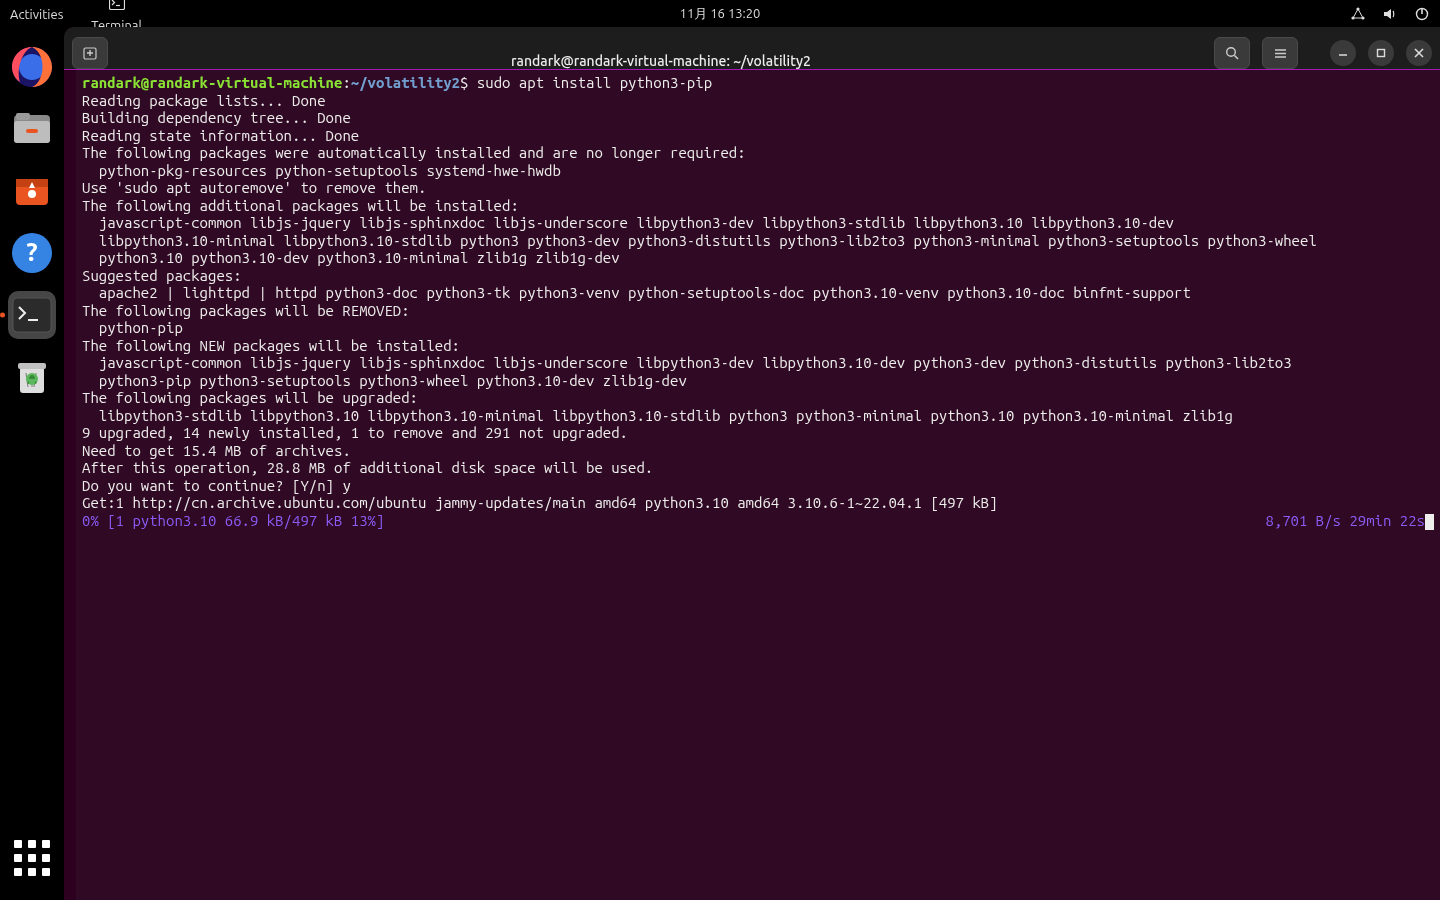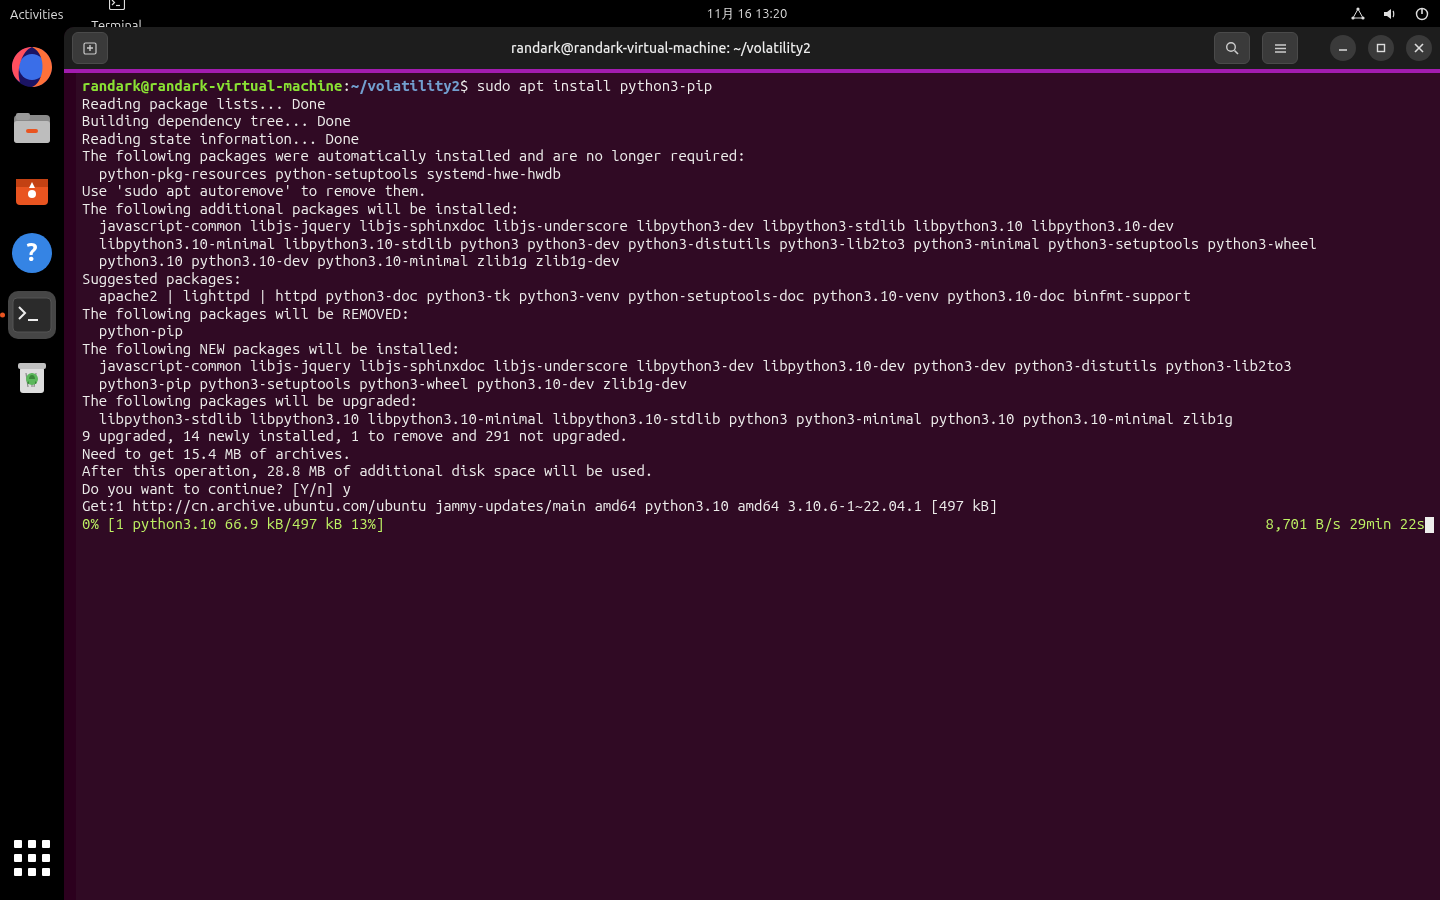--- a/index.html
+++ b/index.html
@@ -1,44 +1,44 @@
 <!DOCTYPE html>
 <html><head>
 <meta charset="utf-8">
 <style>
   html,body{margin:0;padding:0;width:1440px;height:900px;overflow:hidden;background:#000;font-family:"Ubuntu","DejaVu Sans",sans-serif;font-size:13px;color:#ddd;}
   
   .top-panel{position:absolute;top:0;left:0;right:0;height:27px;background:#000;display:flex;align-items:center;padding:0 10px;color:#ddd;font-size:13px;}
   .top-panel .activities{margin-right:28px;cursor:pointer;}
   .top-panel .app-menu{display:flex;align-items:center;gap:8px;cursor:pointer;flex-direction:column;}
-  .top-panel .clock{position:absolute;left:50%;transform:translateX(-50%);cursor:pointer;margin-left:27px;}
+  .top-panel .clock{position:absolute;left:50%;transform:translateX(-50%);cursor:pointer;}
   .top-panel .tray{margin-left:auto;display:flex;gap:16px;align-items:center;}
   .tray-icon{display:inline-flex;align-items:center;justify-content:center;width:16px;height:16px;cursor:pointer;}
   .top-panel svg{display:block;}
   
   .dock{position:absolute;top:27px;left:0;bottom:0;width:64px;background:rgba(0,0,0,0.92);display:flex;flex-direction:column;align-items:center;padding-top:16px;gap:14px;}
   .dock-item{width:48px;height:48px;border-radius:10px;display:flex;align-items:center;justify-content:center;position:relative;cursor:pointer;}
   .dock-item.running::before{content:"";position:absolute;left:-8px;top:50%;transform:translateY(-50%);width:5px;height:5px;border-radius:50%;background:#e95420;}
   .dock-bottom{margin-top:auto;margin-bottom:18px;}
   .apps-grid{display:grid;grid-template-columns:repeat(3,8px);grid-template-rows:repeat(3,8px);gap:6px;}
   .apps-grid span{width:8px;height:8px;background:#fff;border-radius:1px;}
   
   .window{position:absolute;top:27px;left:64px;right:0;bottom:0;background:#2c001e;display:flex;flex-direction:column;border-top-left-radius:10px;overflow:hidden;}
-  .titlebar{height:42px;background:#1d1d1d;display:flex;align-items:center;padding:0 8px;border-bottom:4px solid #a21caf;}
+  .titlebar{height:42px;background:#1d1d1d;display:flex;align-items:flex-end;padding:0 8px;border-bottom:1px solid #a21caf;}
   .titlebar .tab-btn{width:34px;height:30px;border-radius:6px;border:1px solid #4a4a4a;background:#3a3a3a;display:flex;align-items:center;justify-content:center;cursor:pointer;}
   .titlebar .title{flex:1;text-align:center;color:#eee;font-size:14px;font-weight:500;}
   .titlebar .win-btns{display:flex;gap:12px;align-items:center;}
   .circle-btn{width:26px;height:26px;border-radius:50%;background:#3a3a3a;display:flex;align-items:center;justify-content:center;cursor:pointer;}
   .square-btn{width:34px;height:30px;border-radius:6px;background:#3a3a3a;border:1px solid #4a4a4a;display:flex;align-items:center;justify-content:center;cursor:pointer;}
   
   .term{flex:1;background:#300a24;padding:4px 6px;font-family:"Ubuntu Mono","DejaVu Sans Mono",monospace;font-size:15px;line-height:17.5px;color:#eeeeec;white-space:pre;overflow:hidden;position:relative;margin-left:12px;}
   .p-user{color:#8ae234;font-weight:bold;}
   .p-path{color:#729fcf;font-weight:bold;}
   .p-white{color:#eeeeec;}
-  .progress-line{color:#bef264;display:flex;}
+  .progress-line{color:#8b5cf6;display:flex;}
   .progress-right{margin-left:auto;text-align:right;}
   .cursor-block{display:inline-block;width:9px;height:16px;background:#eeeeec;vertical-align:middle;}
 </style>
 </head>
 <body>
 
 <div class="top-panel">
   <div class="activities">Activities</div>
   <div class="app-menu">
     <span>

